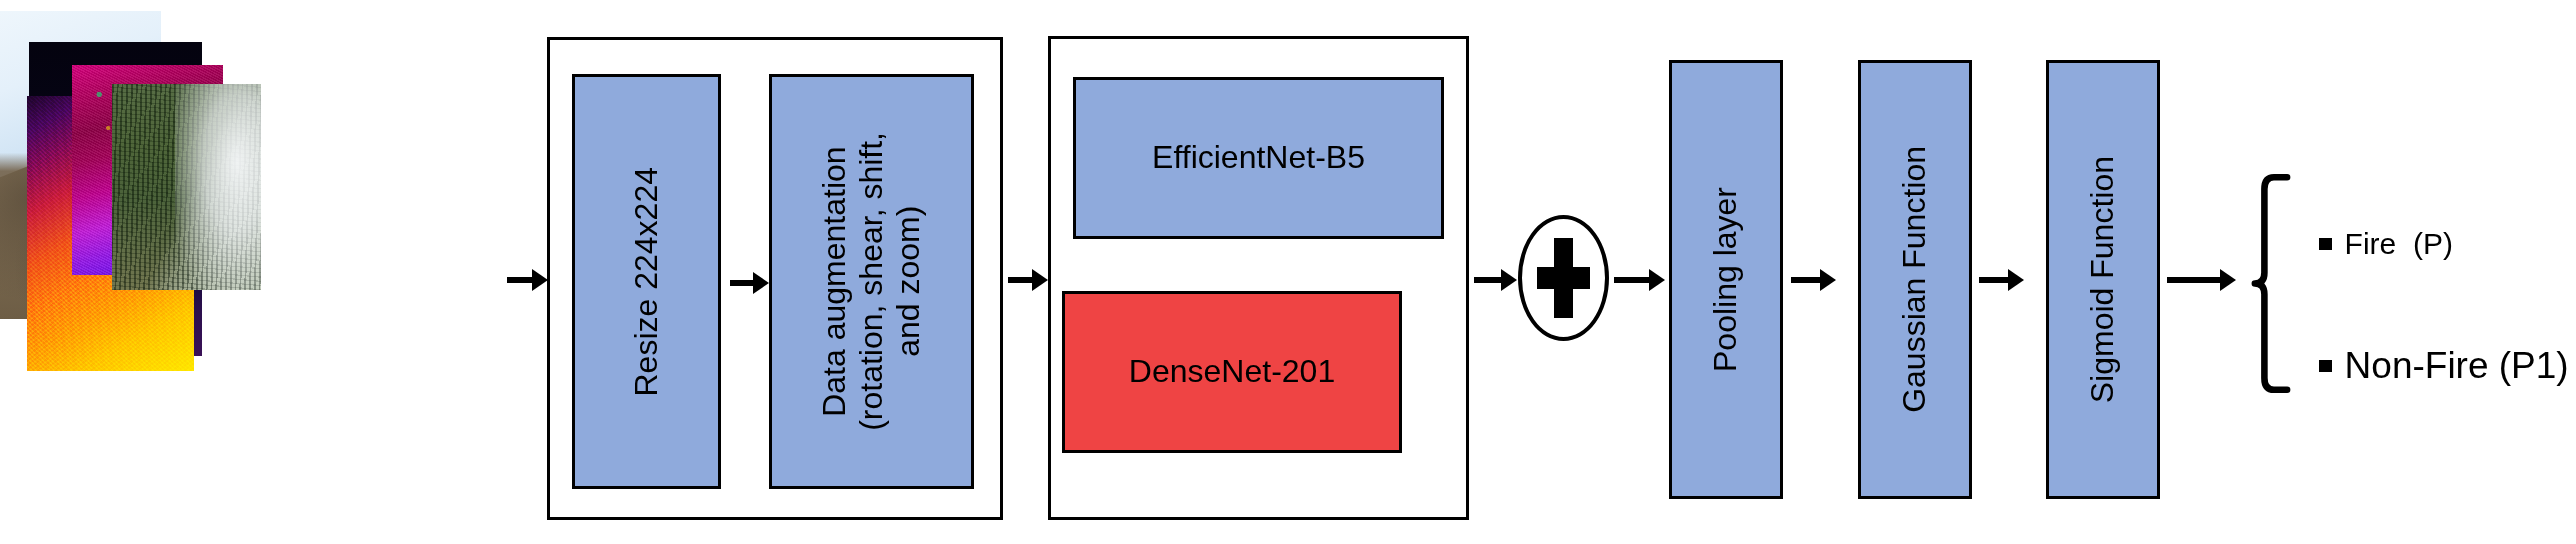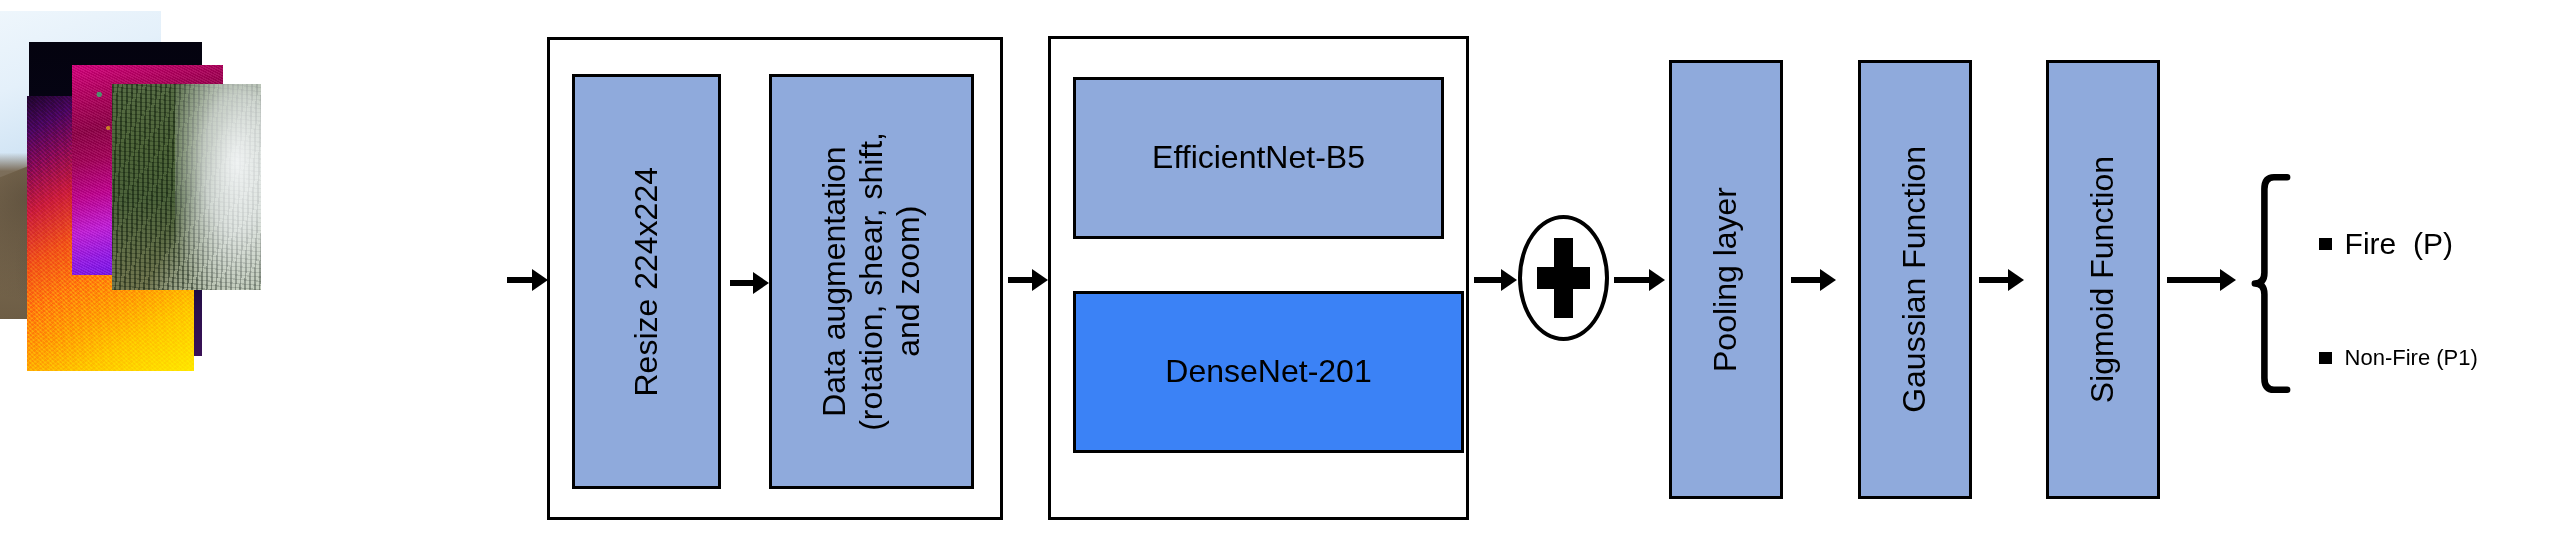--- a/index.html
+++ b/index.html
@@ -159,21 +159,21 @@
   </div>
 
   <div class="arrow" style="left:1008px;top:277px;width:24px;"></div>
 
   <div class="container-box" style="left:1048px;top:36px;width:421px;height:484px;padding-left:36px;">
 
     <div class="blue-box" style="left:22px;top:38px;width:371px;height:162px;background:#8FAADC;">
       <div class="htext" style="font-size:32px;">EfficientNet-B5</div>
     </div>
 
-    <div class="blue-box" style="left:22px;top:252px;width:391px;height:162px;background:#3b82f6;">
+    <div class="blue-box" style="left:11px;top:252px;width:340px;height:162px;background:#ef4444;">
       <div class="htext" style="font-size:32px;">DenseNet-201</div>
     </div>
   </div>
 
   <div class="arrow" style="left:1474px;top:277px;width:27.5px;"></div>
 
   <div class="plus-node" style="left:1518px;top:215px;width:91px;height:126px;">
     <span class="bar h"></span>
     <span class="bar v"></span>
   </div>
@@ -202,18 +202,18 @@
     <path d="M 92 12 L 70 12 Q 54 12 54 32 L 54 172 Q 54 190 38 190 Q 54 190 54 208 L 54 348 Q 54 368 70 368 L 92 368" fill="none" stroke="#000" stroke-width="11" stroke-linecap="round" stroke-linejoin="round"></path>
   </svg>
 
   <div class="outlist" style="left:2319px;top:170px;width:251px;height:227px;">
     <div class="outitem" style="left:0;top:25px;">
       <span class="bullet"></span>
       <span style="font-size:30px;">Fire  (P)</span>
     </div>
     <div class="outitem" style="left:0;top:143px;">
       <span class="bullet"></span>
-      <span style="font-size:22px;">Non-Fire (P1)</span>
+      <span style="font-size:37px;">Non-Fire (P1)</span>
     </div>
   </div>
 
 </div>
 
 
 </body></html>

